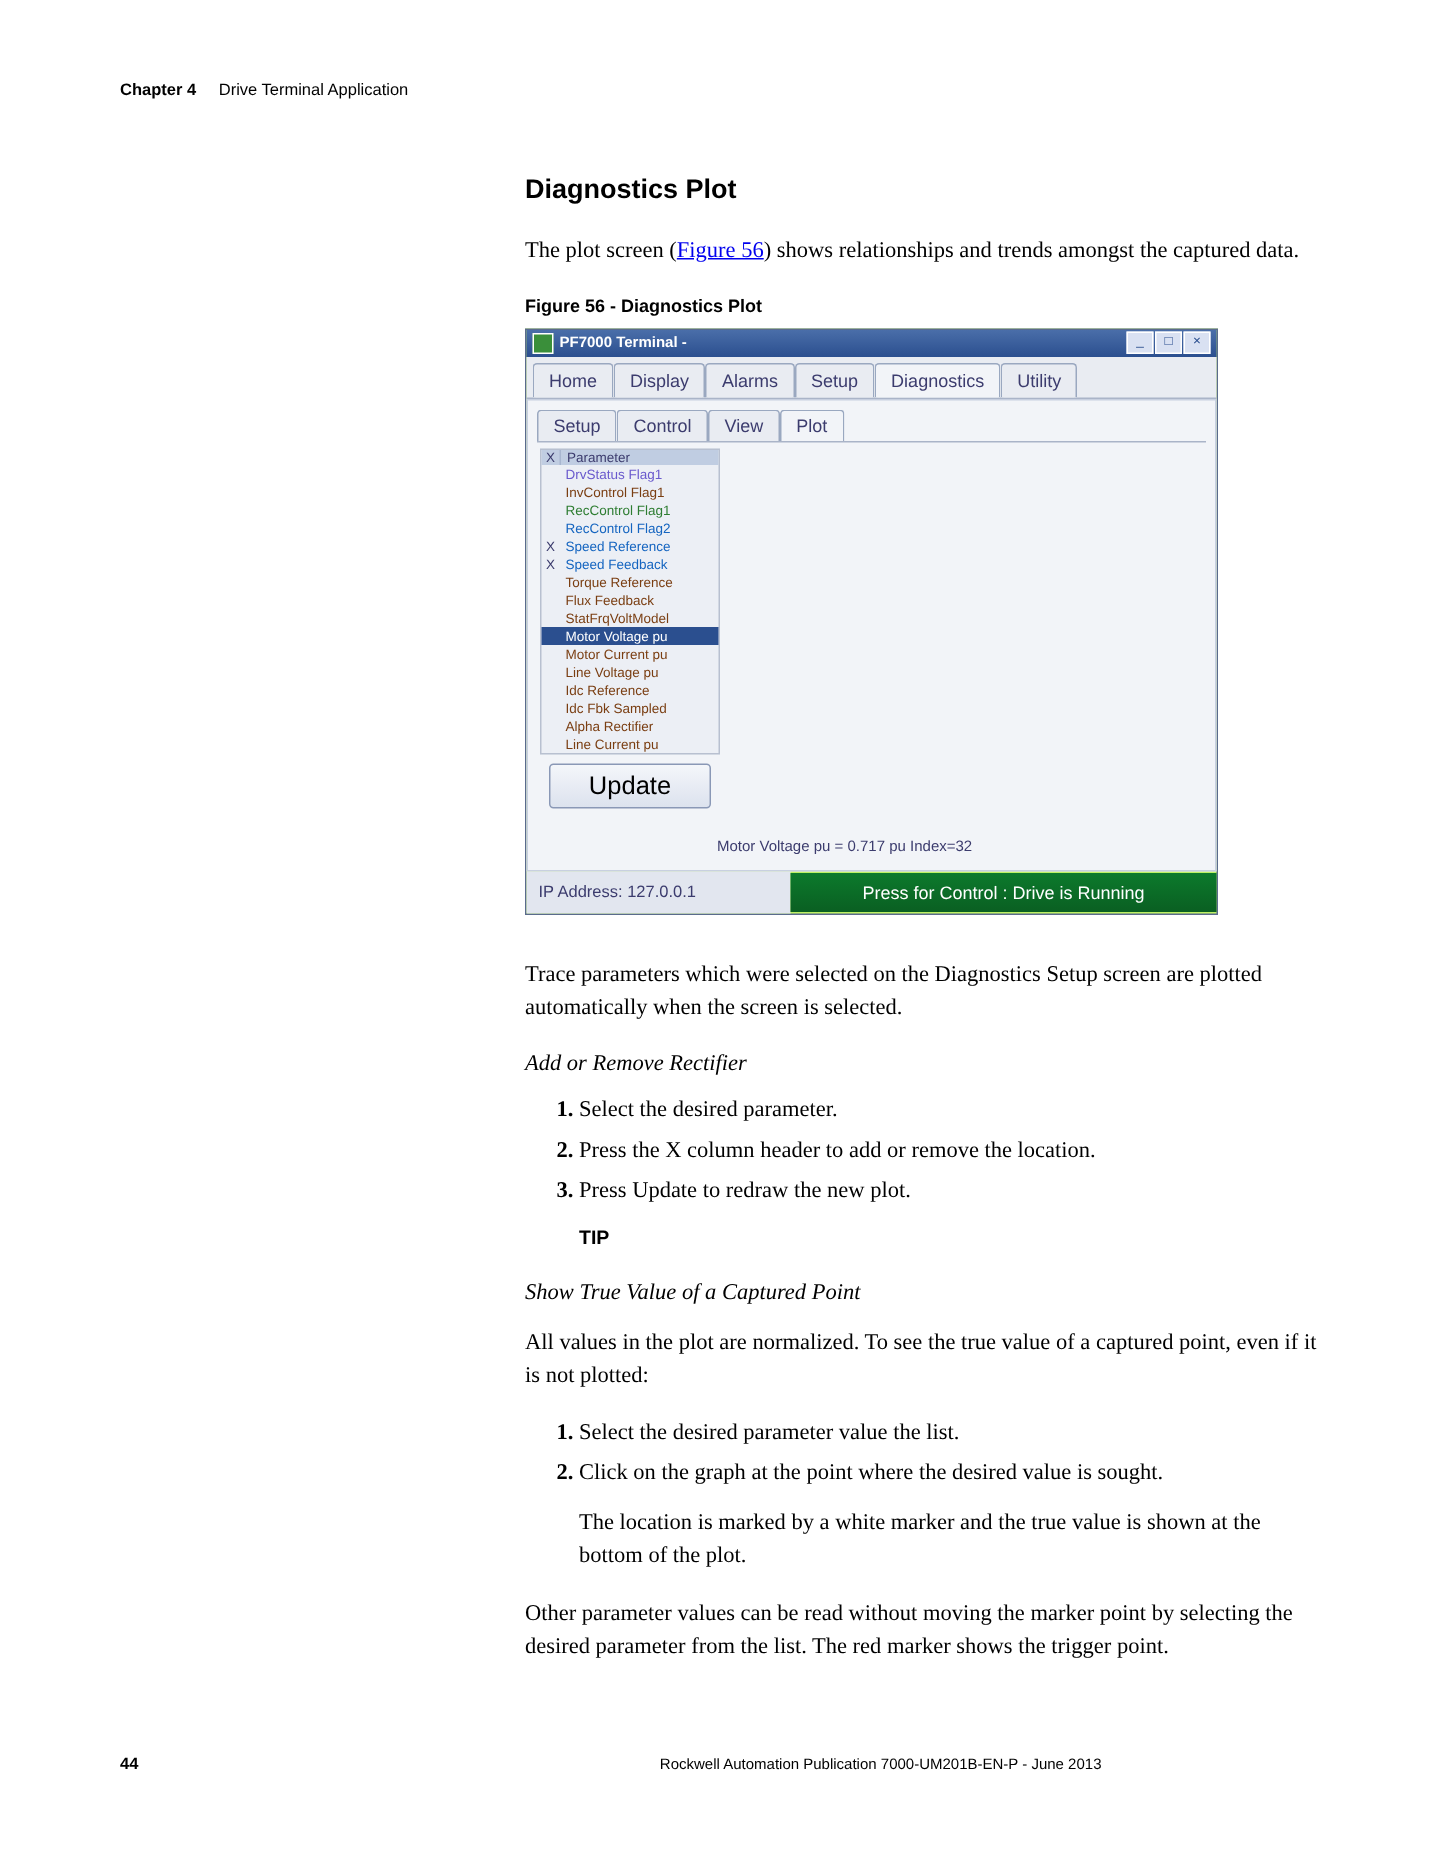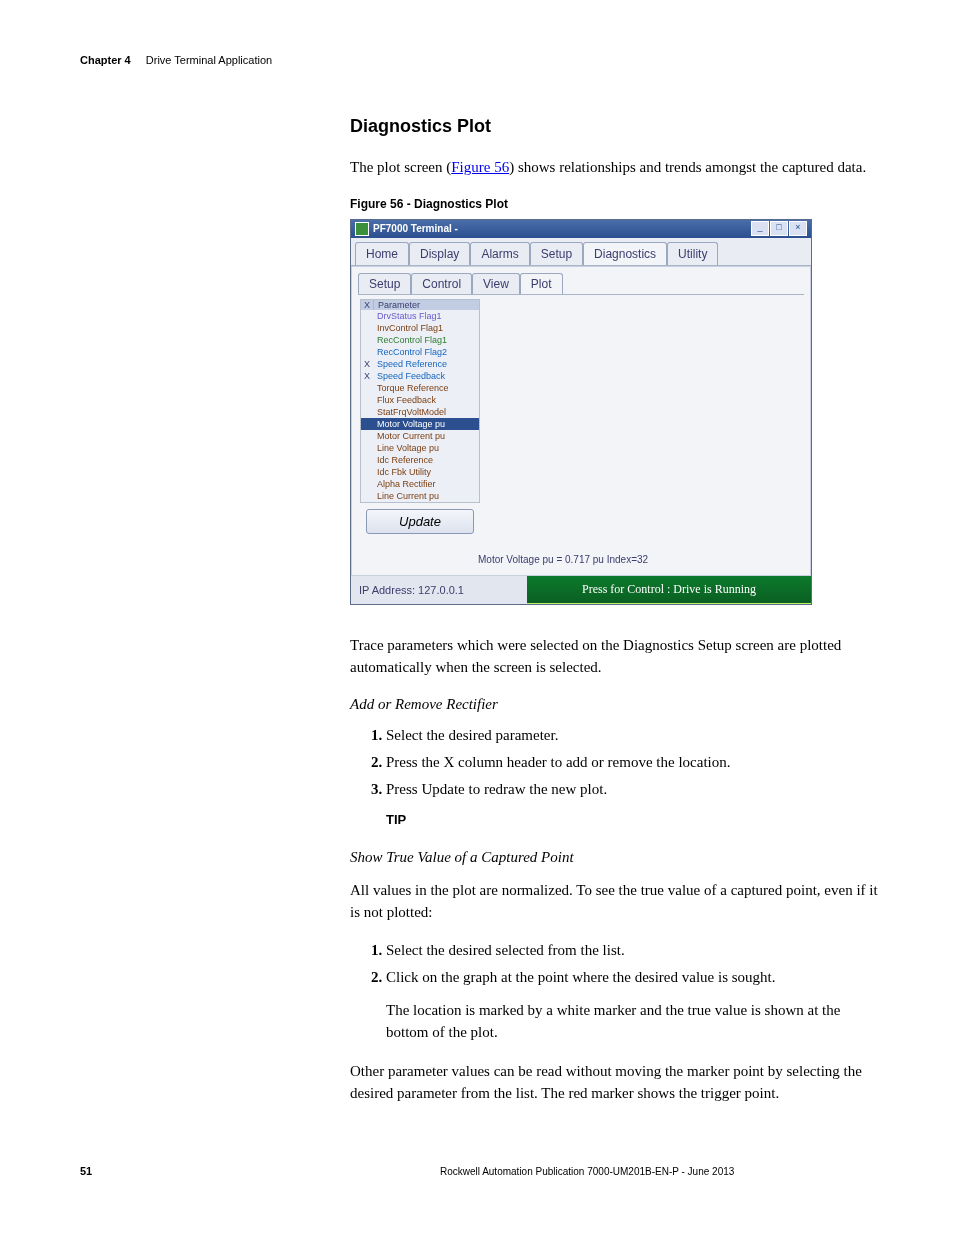--- a/index.html
+++ b/index.html
@@ -109,24 +109,23 @@
   .ph-p { flex:1; padding-left:4px; }
   .param-row { display:flex; font-size:9px; line-height:12px; }
   .pr-x { width:12px; text-align:center; color:#3c3c6e; }
   .pr-n { flex:1; padding-left:4px; white-space:nowrap; }
   .pr-sel { background:#2b4f8f; color:#fff; }
   .update-wrap { padding:6px 6px 8px 6px; }
   .update-btn {
     width:100%;
     border:1px solid #8a98b6;
     background:linear-gradient(#f4f6fa,#dce2ee);
-    font-size:13px;
+    font-size:17px;
     padding:4px 16px;
     border-radius:3px;
-    font-style:italic;
   }
   .plot-panel {
     flex:1;
     position:relative;
     border:1px solid #b8c0d0;
     background:#eceff5;
   }
   .plot-area {
     position:absolute;
     left:30px; top:8px; right:44px; bottom:18px;
@@ -144,21 +143,21 @@
     font-size:10px;
     font-family: Arial,sans-serif;
     color:#3c3c6e;
   }
   .status-row { display:flex; align-items:center; }
   .ip-addr { width:160px; padding:8px 8px; font-size:11px; background:#e2e6ef; color:#3c3c6e; }
   .status-bar {
     flex:1;
     background:linear-gradient(#0c7a2c,#0a5f22);
     color:#fff;
-    font-family: Liberation Serif, serif;
+    font-family: Liberation Sans, sans-serif;
     font-size:12px;
     text-align:center;
     padding:6px 0;
   }
   
   .sub-italic {
     font-style: italic;
     font-size: 15px;
     margin: 0 0 14px 0;
   }
@@ -284,21 +283,21 @@
                   <div class="param-row">
                     <div class="pr-x"></div>
                     <div class="pr-n" style="color: rgb(122, 62, 18);">Line Voltage pu</div>
                   </div>
                   <div class="param-row">
                     <div class="pr-x"></div>
                     <div class="pr-n" style="color: rgb(122, 62, 18);">Idc Reference</div>
                   </div>
                   <div class="param-row">
                     <div class="pr-x"></div>
-                    <div class="pr-n" style="color: rgb(122, 62, 18);">Idc Fbk Utility</div>
+                    <div class="pr-n" style="color: rgb(122, 62, 18);">Idc Fbk Sampled</div>
                   </div>
                   <div class="param-row">
                     <div class="pr-x"></div>
                     <div class="pr-n" style="color: rgb(122, 62, 18);">Alpha Rectifier</div>
                   </div>
                   <div class="param-row">
                     <div class="pr-x"></div>
                     <div class="pr-n" style="color: rgb(122, 62, 18);">Line Current pu</div>
                   </div>
                 </div>
@@ -333,26 +332,26 @@
 
     <div class="tip-row">
       <div class="tip-label">TIP</div>
     </div>
 
     <p class="sub-italic">Show True Value of a Captured Point</p>
 
     <p class="body">All values in the plot are normalized. To see the true value of a captured point, even if it is not plotted:</p>
 
     <ol class="numlist">
-      <li><span>Select the desired selected from the list.</span></li>
+      <li><span>Select the desired parameter value the list.</span></li>
       <li><span>Click on the graph at the point where the desired value is sought.</span></li>
     </ol>
     <p class="follow-text">The location is marked by a white marker and the true value is shown at the bottom of the plot.</p>
 
     <p class="body">Other parameter values can be read without moving the marker point by selecting the desired parameter from the list. The red marker shows the trigger point.</p>
   </div>
 
   <div class="footer">
-    <span class="page-num">51</span>
+    <span class="page-num">44</span>
     <span class="pub">Rockwell Automation Publication 7000-UM201B-EN-P - June 2013</span>
     <span style="width:40px"></span>
   </div>
 </div>
 
 </body></html>

